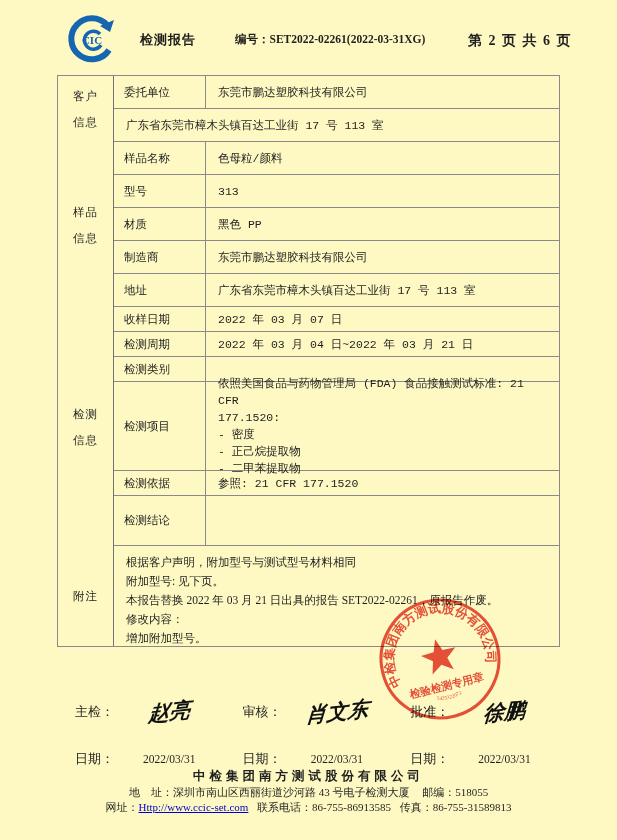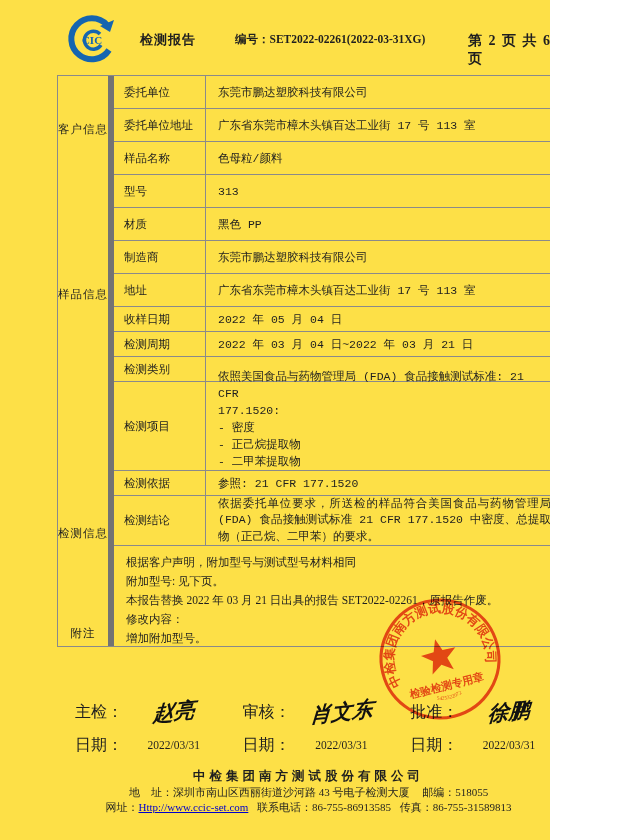--- a/index.html
+++ b/index.html
@@ -1,64 +1,64 @@
 <!DOCTYPE html>
 <html><head>
 <meta charset="utf-8">
 <style>
   * { box-sizing: border-box; margin: 0; padding: 0; }
   html,body { background:#fff; }
   .page {
     position: relative;
-    width: 550px; height: 840px;
-    background: #fde047;
+    width: 617px; height: 840px;
+    background: #fef9c3;
     font-family: "Liberation Serif", "DejaVu Serif", serif;
     color: #1f1f1f;
     overflow: hidden;
   }
   
   .hdr-logo { position:absolute; left:62px; top:14px; width:58px; height:52px; }
   .hdr-title { position:absolute; left:140px; top:31px; font-size:13px; font-weight:bold; letter-spacing:1px; }
   .hdr-no    { position:absolute; left:235px; top:32px; font-size:11.5px; font-weight:bold; }
   .hdr-page  { position:absolute; left:468px; top:32px; font-size:14px; font-weight:bold; word-spacing:3px; }
   
   .info-table {
     position:absolute; left:57px; top:75px; width:503px;
     border:1px solid #8a8a8a;
     font-size:11.5px;
   }
   .sec { display:flex; }
   .sec-label {
     width:56px; flex:0 0 56px;
-    border-right:6px solid #737373;
-    display:flex; flex-direction:row; justify-content:center; align-items:flex-end;
+    border-right:1px solid #737373;
+    display:flex; flex-direction:column; justify-content:center; align-items:center;
   }
   .sec-label span { display:block; line-height:26px; letter-spacing:1px; }
   .sec-rows { flex:1; display:flex; flex-direction:column;font-family:Liberation Mono, monospace; }
   .row { display:flex; border-bottom:1px solid #8a8a8a; }
   .sec:last-child .row:last-child, .sec:last-child .note-cell { border-bottom:none; }
   .row .f {
     width:92px; flex:0 0 92px;
     border-right:1px solid #8a8a8a;
     padding-left:10px;
     display:flex; align-items:center;
   }
   .row .v { flex:1; padding:0 8px 0 12px; display:flex; align-items:center; }
-  .row .v.multi { flex-direction:column; align-items:flex-start; justify-content:flex-end; line-height:17px; }
+  .row .v.multi { flex-direction:column; align-items:flex-start; justify-content:center; line-height:17px; }
   .row .v.just { line-height:16.5px; text-align:justify; padding-top:2px; padding-bottom:2px; }
   .h33 { height:33px; } .h25 { height:25px; } .h89 { height:89px; } .h50 { height:50px; }
   .note-cell { flex:1; padding:7px 10px 0 12px; line-height:19px; border-bottom:1px solid #8a8a8a; }
   .note-sec { height:100px; }
   
   .sig-area { position:absolute; left:57px; top:690px; width:503px; }
   .sig-grid, .date-grid { display:flex; }
   .sig-col, .date-col { width:167.6px; display:flex; align-items:center; }
   .sig-grid { height:44px; }
-  .date-grid { margin-top:0; height:22px; }
-  .sig-role, .date-label { font-size:16px; padding-left:18px; white-space:nowrap; }
+  .date-grid { margin-top:14px; height:22px; }
+  .sig-role, .date-label { font-size:13px; padding-left:18px; white-space:nowrap; }
   .sig-name {
     flex:1; text-align:center;
     font-size:21px; font-weight:bold; font-style:italic;
     transform: rotate(-6deg) skewX(-10deg);
     color:#111;
   }
   .date-value { flex:1; text-align:center; font-size:11.5px; }
   
   .stamp {
     position:absolute; left:378px; top:597px; width:124px; height:124px;
@@ -100,21 +100,20 @@
       <div class="sec-label">
         <span>客户</span>
         <span>信息</span>
       </div>
       <div class="sec-rows">
         <div class="row h33">
           <div class="f">委托单位</div>
           <div class="v">东莞市鹏达塑胶科技有限公司</div>
         </div>
         <div class="row h33">
-          <div class="f">委托单位地址</div>
           <div class="v">广东省东莞市樟木头镇百达工业街 17 号 113 室</div>
         </div>
       </div>
     </div>
 
     <div class="sec">
       <div class="sec-label">
         <span>样品</span>
         <span>信息</span>
       </div>
@@ -143,21 +142,21 @@
     </div>
 
     <div class="sec">
       <div class="sec-label">
         <span>检测</span>
         <span>信息</span>
       </div>
       <div class="sec-rows">
         <div class="row h25">
           <div class="f">收样日期</div>
-          <div class="v">2022 年 05 月 04 日</div>
+          <div class="v">2022 年 03 月 07 日</div>
         </div>
         <div class="row h25">
           <div class="f">检测周期</div>
           <div class="v">2022 年 03 月 04 日~2022 年 03 月 21 日</div>
         </div>
         <div class="row h25">
           <div class="f">检测类别</div>
         </div>
         <div class="row h89">
           <div class="f">检测项目</div>
@@ -168,21 +167,20 @@
             <div>- 正己烷提取物</div>
             <div>- 二甲苯提取物</div>
           </div>
         </div>
         <div class="row h25">
           <div class="f">检测依据</div>
           <div class="v">参照: 21 CFR 177.1520</div>
         </div>
         <div class="row h50">
           <div class="f">检测结论</div>
-          <div class="v just">依据委托单位要求，所送检的样品符合美国食品与药物管理局 (FDA) 食品接触测试标准 21 CFR 177.1520 中密度、总提取物（正己烷、二甲苯）的要求。</div>
         </div>
       </div>
     </div>
 
     <div class="sec note-sec">
       <div class="sec-label">
         <span>附注</span>
       </div>
       <div class="note-cell">
         <div>根据客户声明，附加型号与测试型号材料相同</div>

